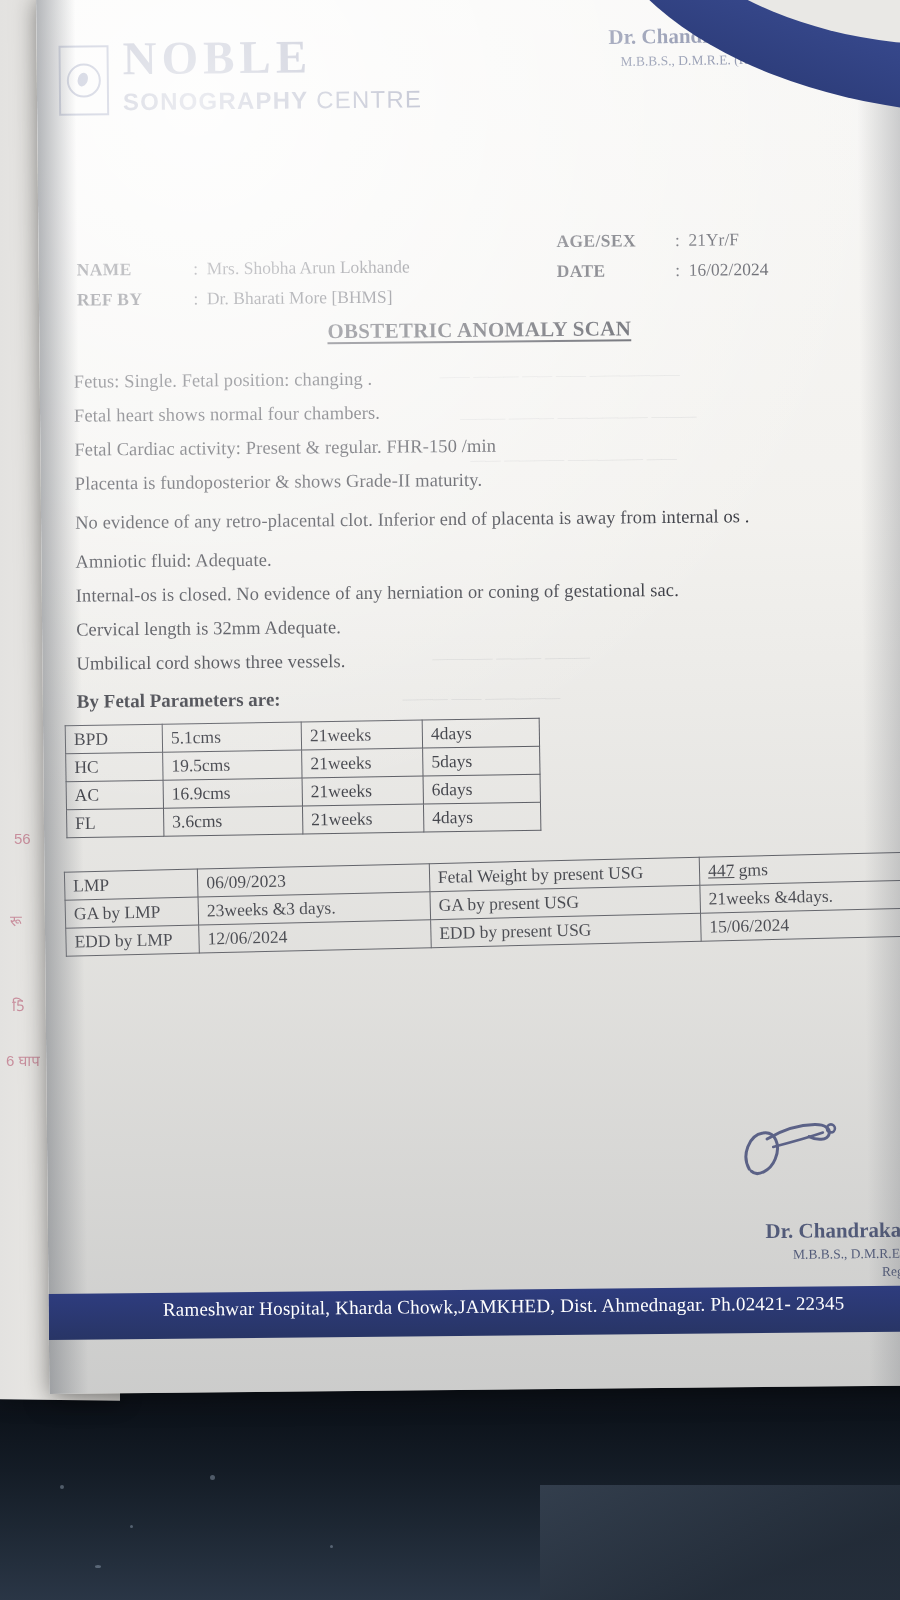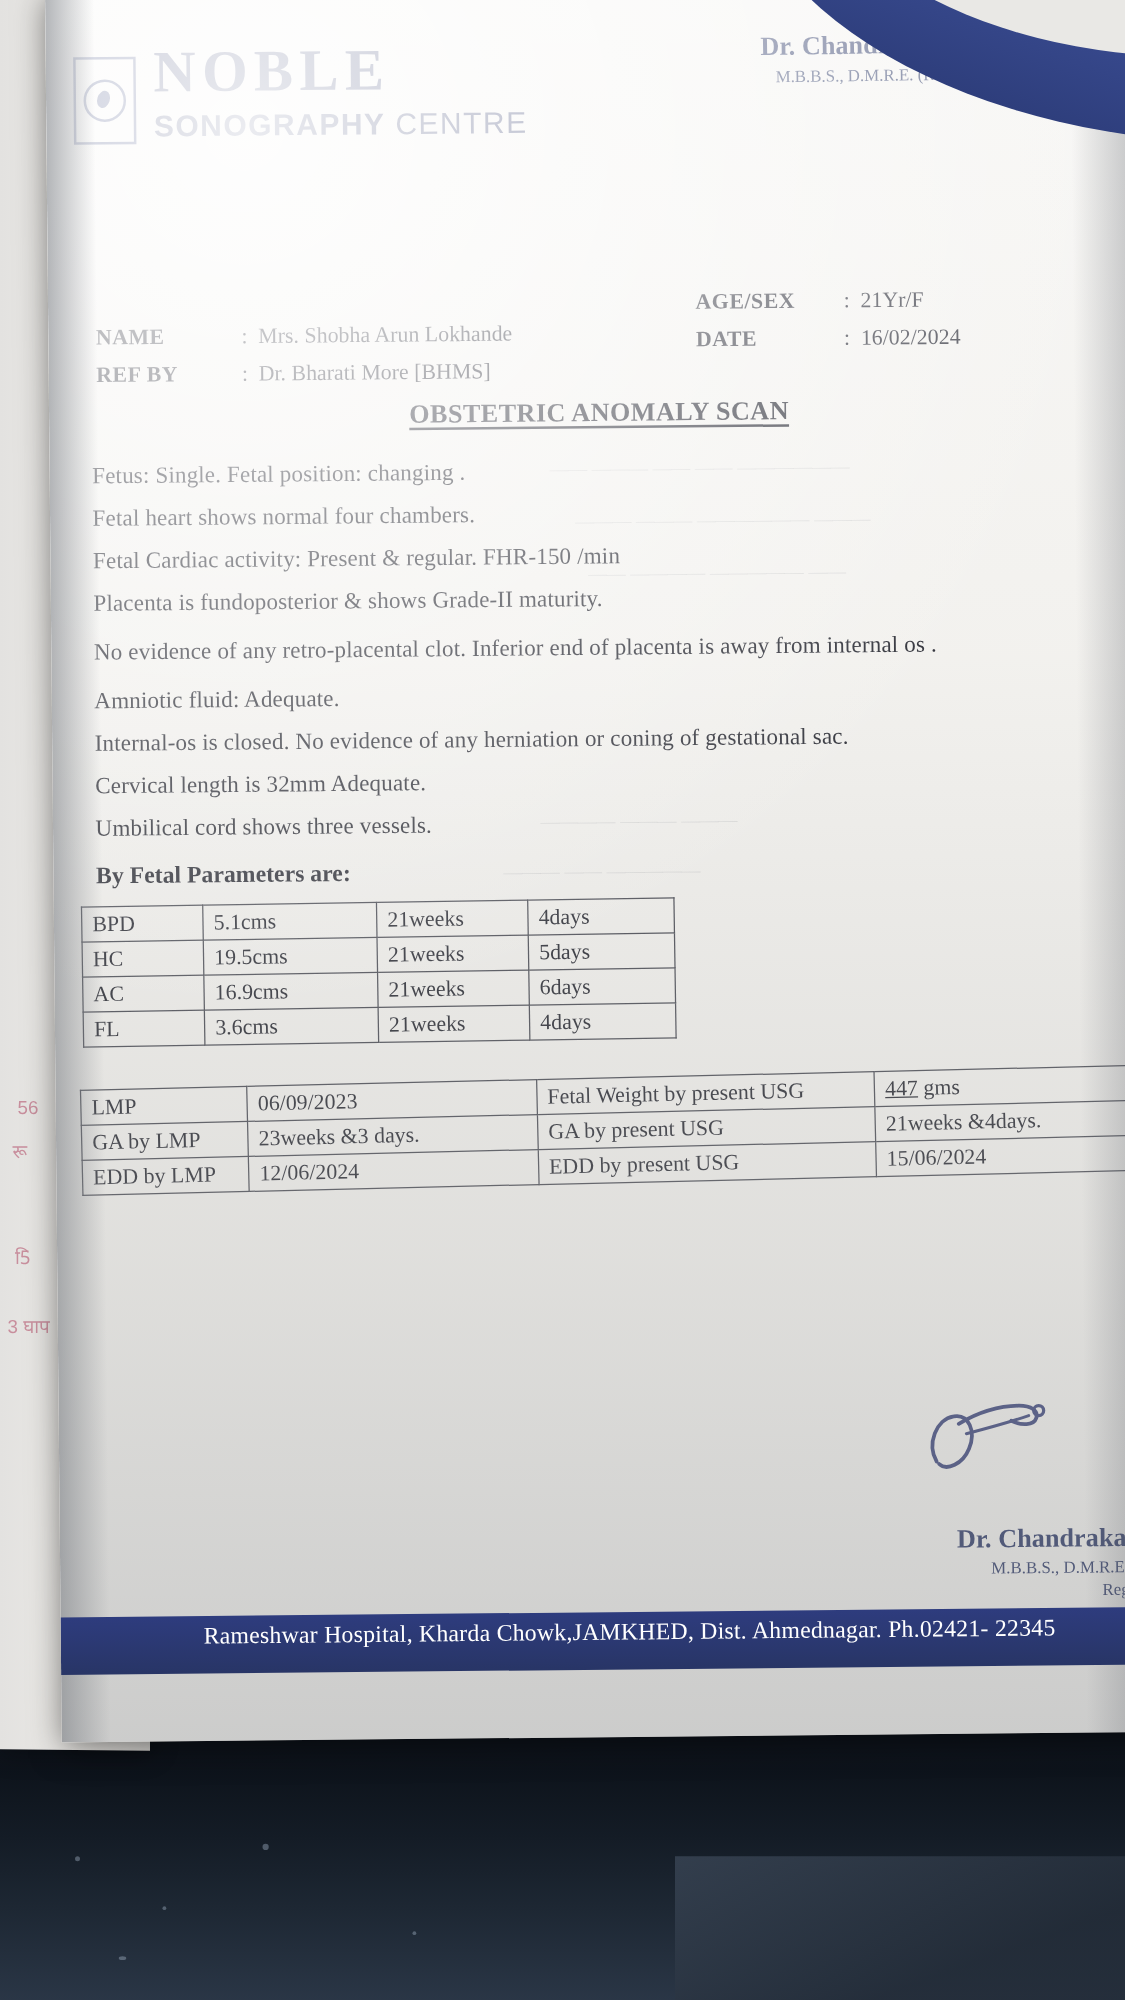--- a/index.html
+++ b/index.html
@@ -330,24 +330,24 @@
 <div id="backdrop-lower">
   <div class="speckle" style="left:60px;top:70px;width:4px;height:4px;"></div>
   <div class="speckle" style="left:130px;top:110px;width:3px;height:3px;"></div>
   <div class="speckle" style="left:210px;top:60px;width:5px;height:5px;"></div>
   <div class="speckle" style="left:330px;top:130px;width:3px;height:3px;"></div>
   <div class="speckle" style="left:95px;top:150px;width:6px;height:3px;"></div>
 </div>
 
 <div id="sheet-under"></div>
 <div id="sheet-under-marks">
-  <span style="left:14px; top:830px;margin-top:48px;">56</span>
+  <span style="left:14px; top:830px;">56</span>
   <span style="left:10px; top:910px;">रू</span>
   <span style="left:12px; top:995px;">5ि</span>
-  <span style="left:6px;  top:1050px;">3 घाप</span>
+  <span style="left:6px;  top:1050px;">6 घाप</span>
 </div>
 
 <div id="page">
 
   <div id="corner-arc"></div>
   <div id="corner-arc2"></div>
   <div id="page-shadow-right"></div>
   <div id="page-curl-left"></div>
 
   <div class="bleed" style="left:400px; top:378px;">—— ——— —— —— ——————</div>

